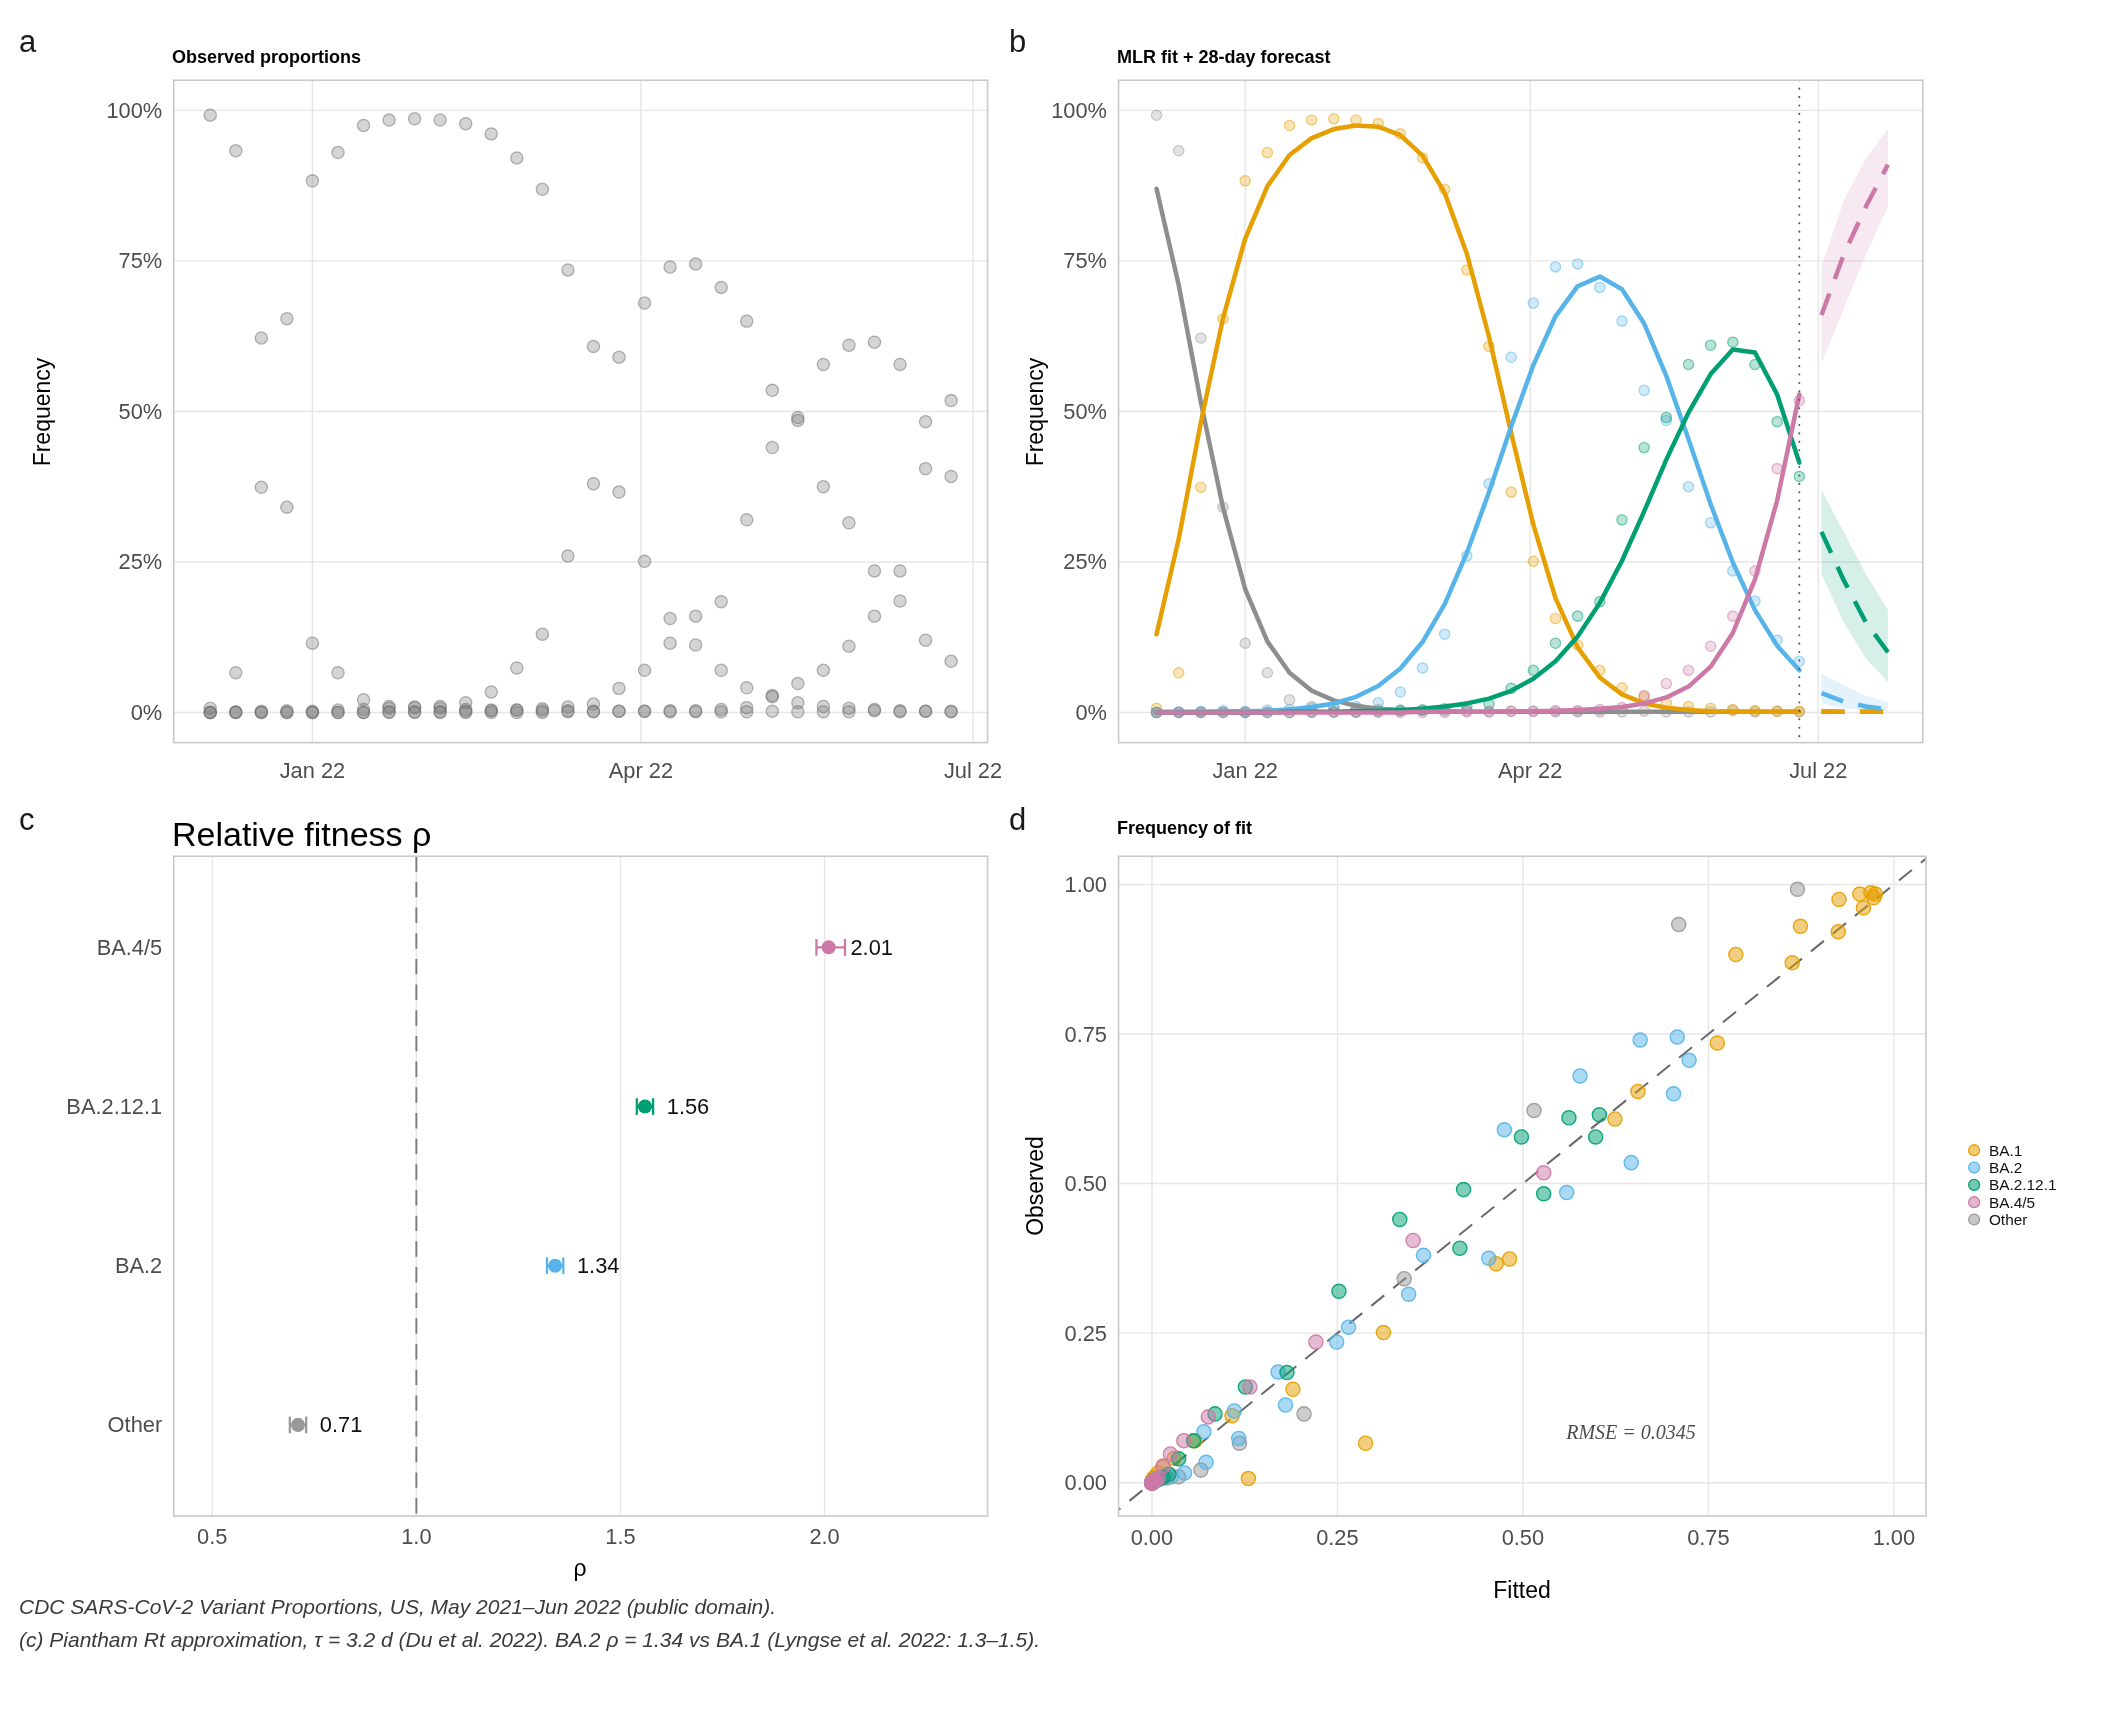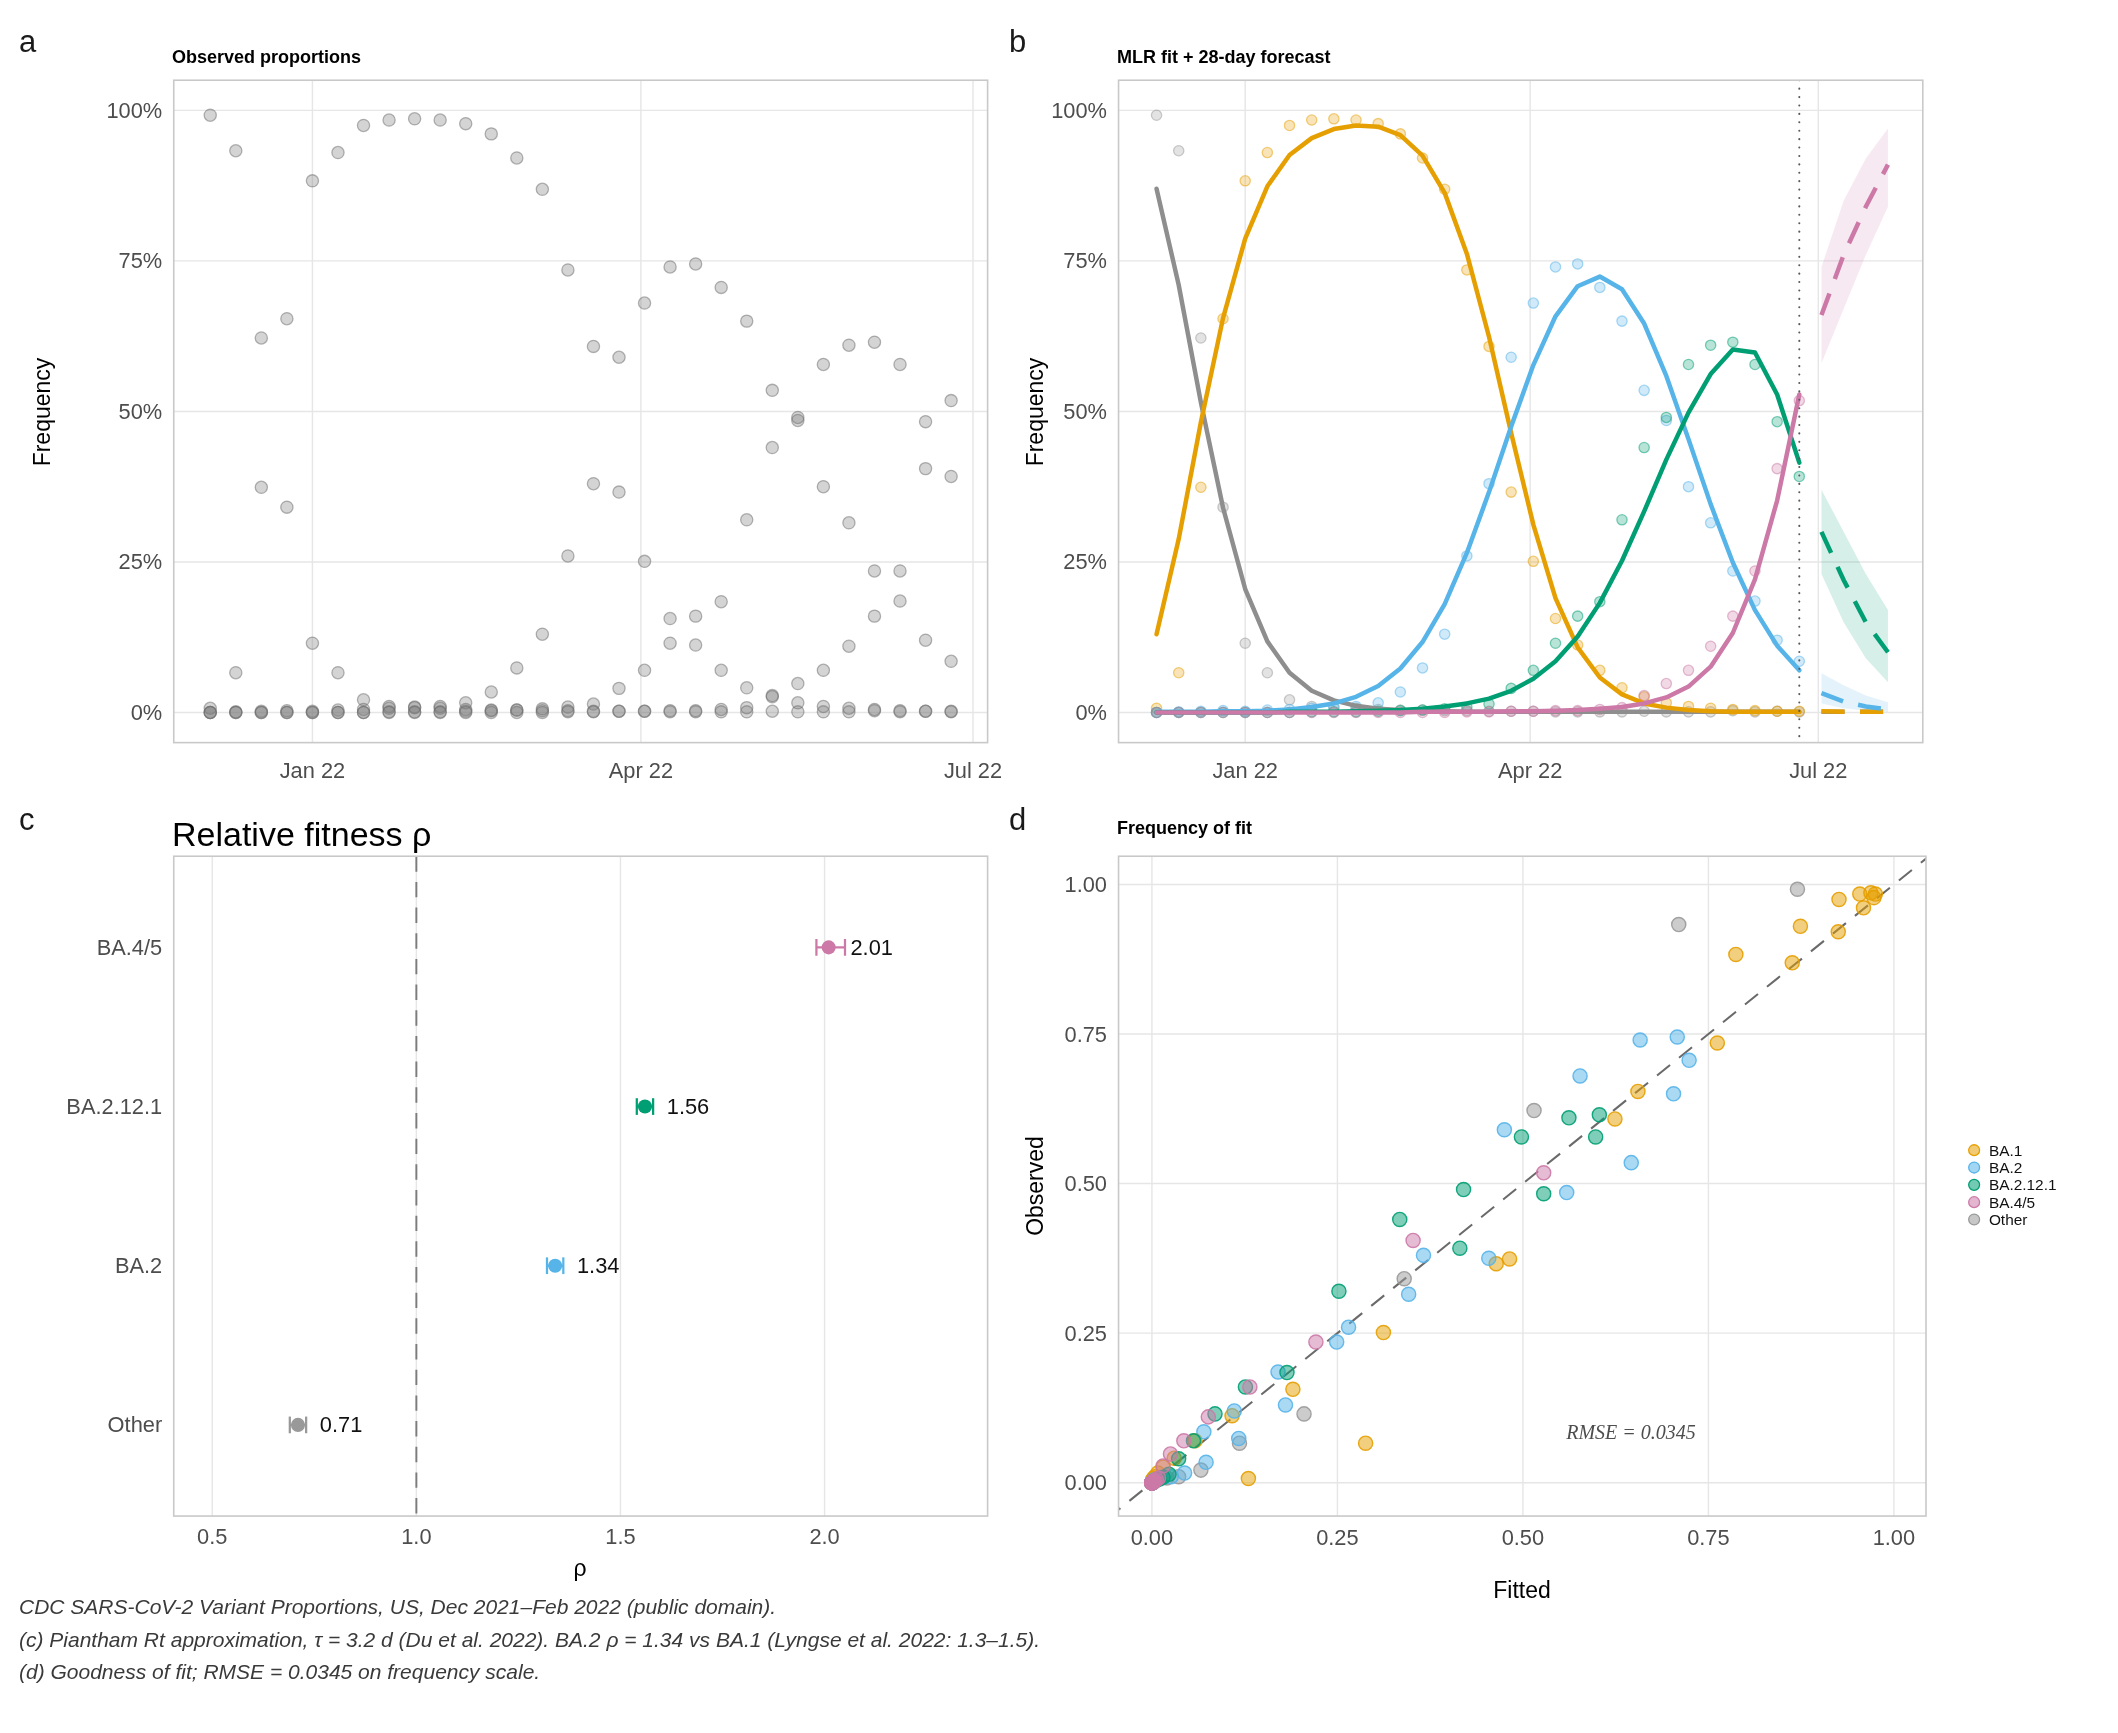--- a/index.html
+++ b/index.html
@@ -633,18 +633,17 @@
 
   <div class="abs axis-title rot" style="left:42px;top:412px">Frequency</div>
   <div class="abs axis-title rot" style="left:1035px;top:412px">Frequency</div>
   <div class="abs axis-title rot" style="left:1035px;top:1186px">Observed</div>
   <div class="abs axis-title ctr" style="left:580px;top:1568px">ρ</div>
   <div class="abs axis-title ctr" style="left:1522px;top:1590px">Fitted</div>
 
   <div class="abs annot ctr" style="left:1631px;top:1432px">RMSE = 0.0345</div>
 
   <div class="caption">
-    <p>CDC SARS-CoV-2 Variant Proportions, US, Dec 2021–Feb 2022 (public domain).</p>
+    <p>CDC SARS-CoV-2 Variant Proportions, US, May 2021–Jun 2022 (public domain).</p>
     <p>(c) Piantham Rt approximation, τ = 3.2 d (Du et al. 2022). BA.2 ρ = 1.34 vs BA.1 (Lyngse et al. 2022: 1.3–1.5).</p>
-    <p>(d) Goodness of fit; RMSE = 0.0345 on frequency scale.</p>
   </div>
 </div>
 
 
 </body></html>

